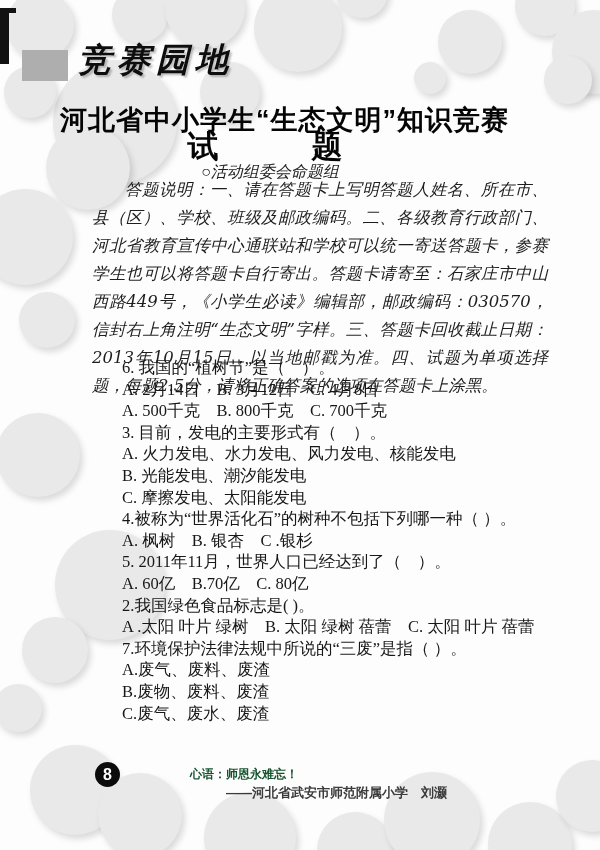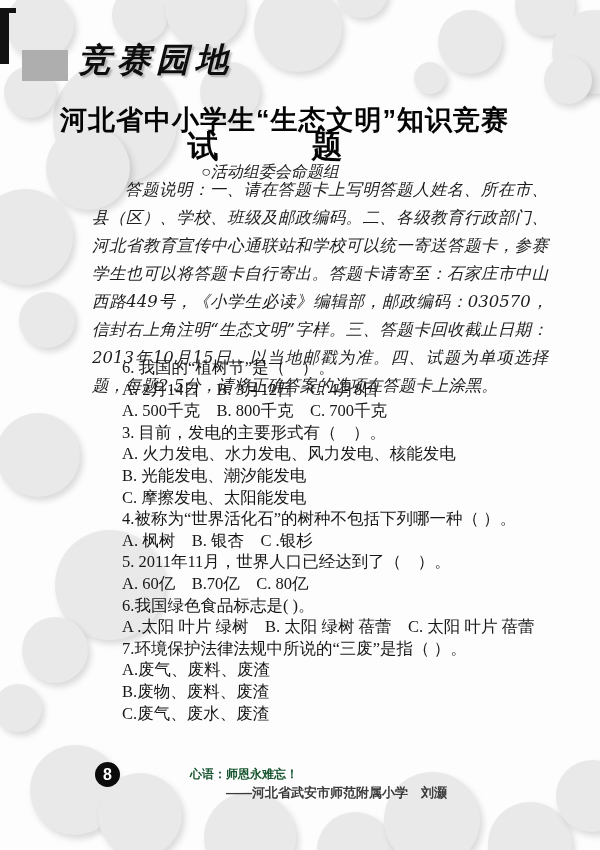--- a/index.html
+++ b/index.html
@@ -114,21 +114,21 @@
         <div class="q-line">A. 2月14日　B. 3月12日　C. 4月8日</div>
         <div class="q-line">A. 500千克　B. 800千克　C. 700千克</div>
         <div class="q-line">3. 目前，发电的主要形式有（　）。</div>
         <div class="q-line">A. 火力发电、水力发电、风力发电、核能发电</div>
         <div class="q-line">B. 光能发电、潮汐能发电</div>
         <div class="q-line">C. 摩擦发电、太阳能发电</div>
         <div class="q-line">4.被称为“世界活化石”的树种不包括下列哪一种（ ）。</div>
         <div class="q-line">A. 枫树　B. 银杏　C .银杉</div>
         <div class="q-line">5. 2011年11月，世界人口已经达到了（　）。</div>
         <div class="q-line">A. 60亿　B.70亿　C. 80亿</div>
-        <div class="q-line">6.我国绿色食品标志是( )。</div>
+        <div class="q-line">2.我国绿色食品标志是( )。</div>
         <div class="q-line">A .太阳 叶片 绿树　B. 太阳 绿树 蓓蕾　C. 太阳 叶片 蓓蕾</div>
         <div class="q-line">7.环境保护法律法规中所说的“三废”是指（ ）。</div>
         <div class="q-line">A.废气、废料、废渣</div>
         <div class="q-line">B.废物、废料、废渣</div>
         <div class="q-line">C.废气、废水、废渣</div>
       </div>
 
     <div class="footer">
       <span class="page-num">8</span>
       <span class="motto">心语：师恩永难忘！</span>

